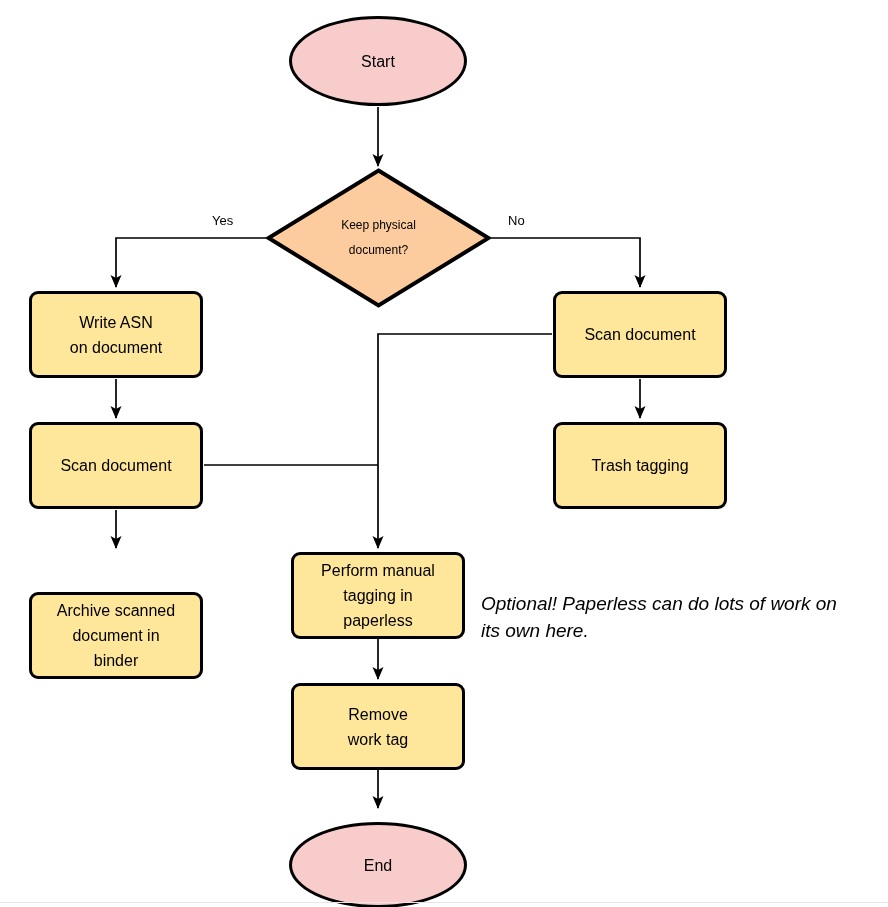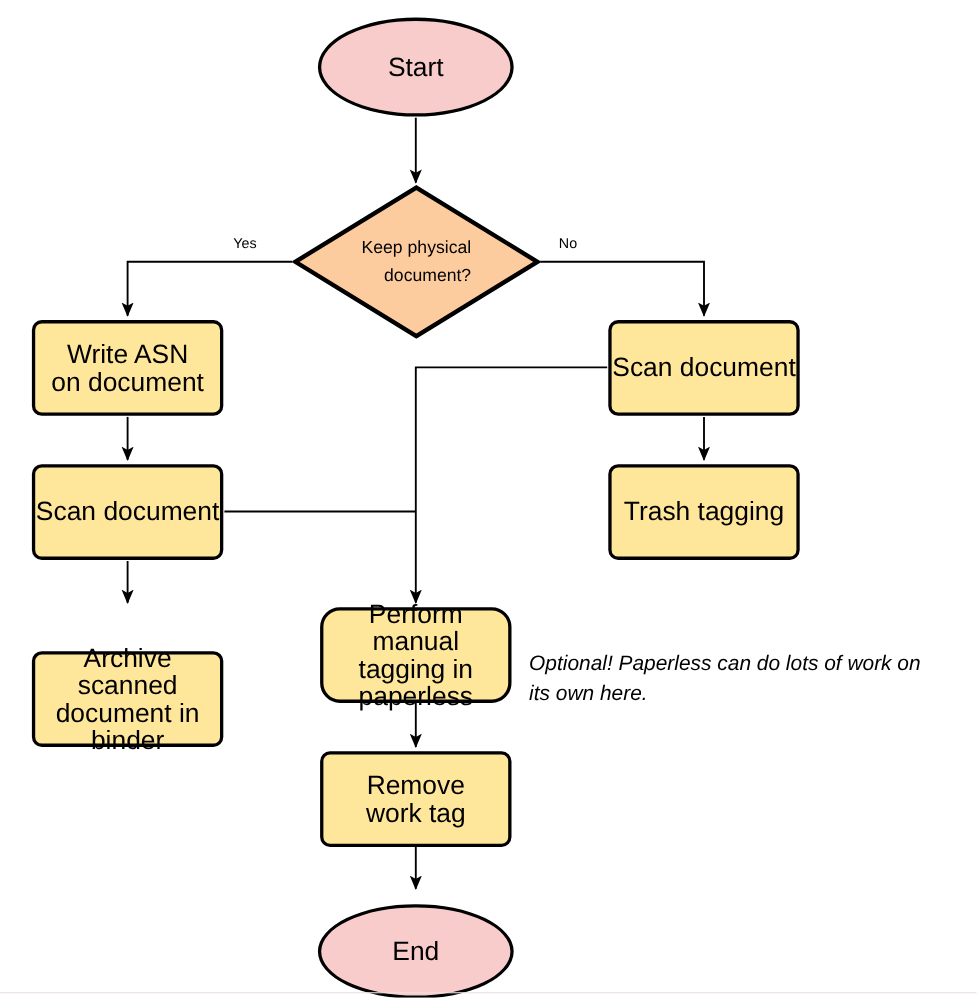--- a/index.html
+++ b/index.html
@@ -22,42 +22,42 @@
     width: 888px; height: 907px;
     pointer-events: none;
   }
   .node {
     position: absolute;
     box-sizing: border-box;
     display: flex;
     align-items: center;
     justify-content: center;
     text-align: center;
-    font-size: 24px;
+    font-size: 16px;
     line-height: 25px;
     white-space: pre-line;
     color: var(--text, #000);
   }
   .rect {
     background: var(--process_fill, #fee69a);
     border: 3px solid var(--stroke, #000);
     border-radius: 9px;
   }
   .ellipse {
     background: var(--terminal_fill, #f9cccc);
     border: 3px solid var(--stroke, #000);
     border-radius: 50%;
   }
   .diamond-wrap {
     position: absolute;
     display: flex;
     align-items: center;
     justify-content: center;
-    text-align: right;
-    font-size: 16px;
+    text-align: center;
+    font-size: 12px;
     line-height: 25px;
     white-space: pre-line;
   }
   .diamond-wrap svg {
     position: absolute;
     left: 0; top: 0;
   }
   .diamond-label {
     position: relative;
   }
@@ -127,21 +127,21 @@
   <div class="node rect" style="left:29px; top:291px; width:174px; height:87px;">Write ASN
 on document</div>
   <div class="node rect" style="left:29px; top:422px; width:174px; height:87px;">Scan document</div>
   <div class="node rect" style="left:29px; top:552px; width:174px; height:87px;margin-top:40px;">Archive scanned
 document in
 binder</div>
 
   <div class="node rect" style="left:553px; top:291px; width:174px; height:87px;">Scan document</div>
   <div class="node rect" style="left:553px; top:422px; width:174px; height:87px;">Trash tagging</div>
 
-  <div class="node rect" style="left:291px; top:552px; width:174px; height:87px;border-radius:18px;">Perform manual
+  <div class="node rect" style="left:291px; top:552px; width:174px; height:87px;">Perform manual
 tagging in
 paperless</div>
   <div class="node rect" style="left:291px; top:683px; width:174px; height:87px;">Remove
 work tag</div>
 
   <div class="node ellipse" style="left:289px; top:822px; width:178px; height:86px;">End</div>
 
   <div class="annotation">Optional! Paperless can do lots of work on
 its own here.</div>
 

